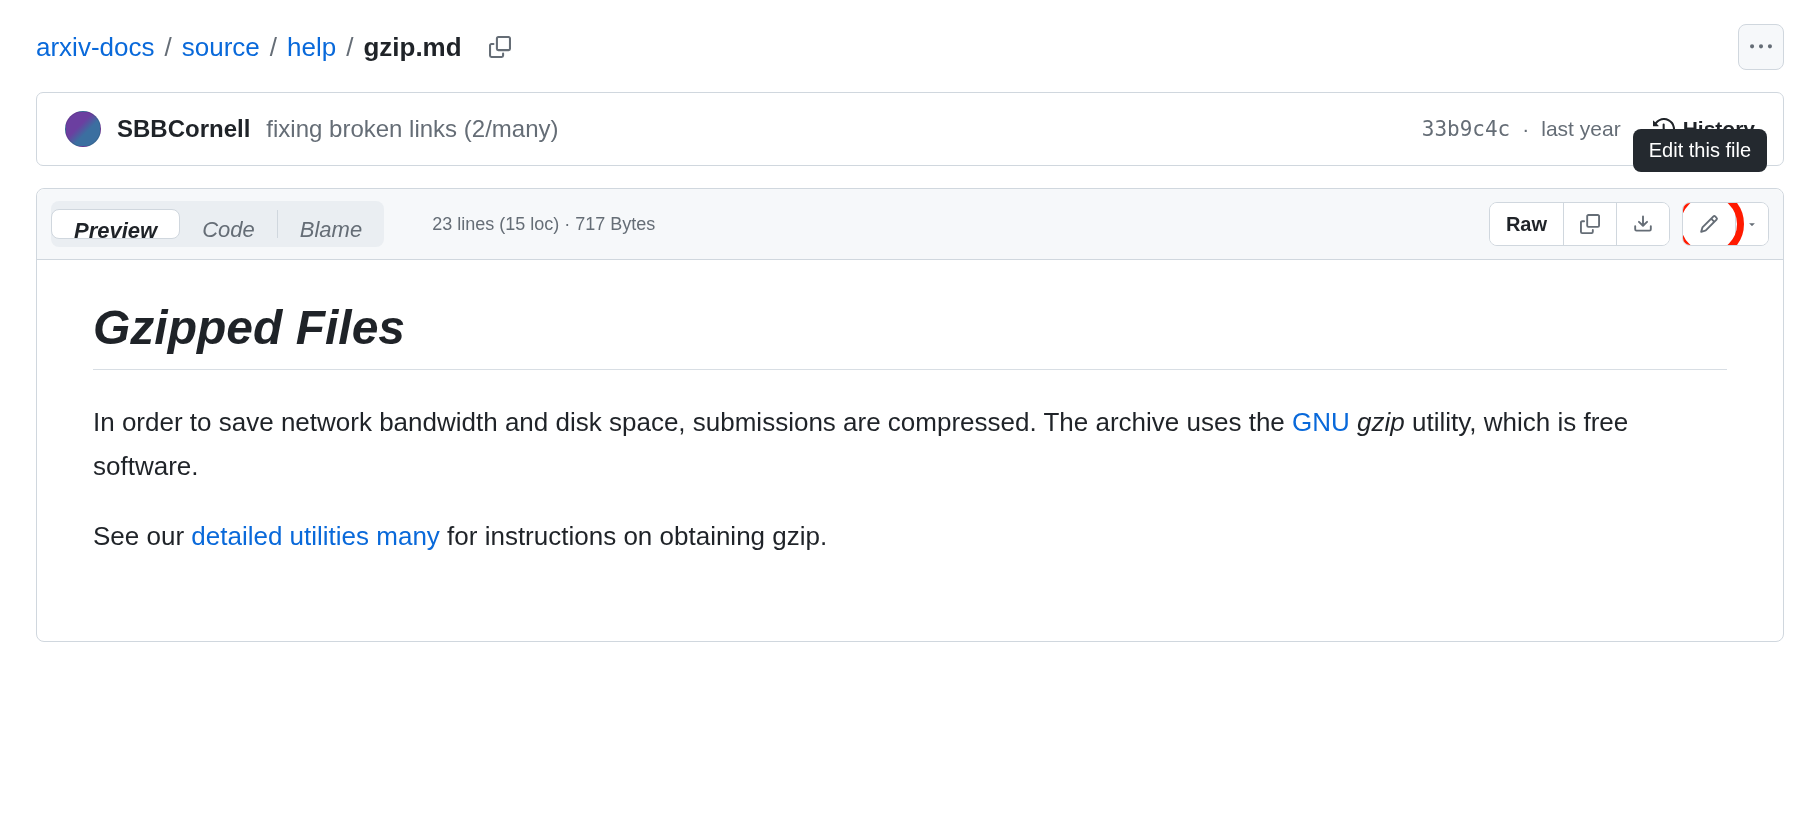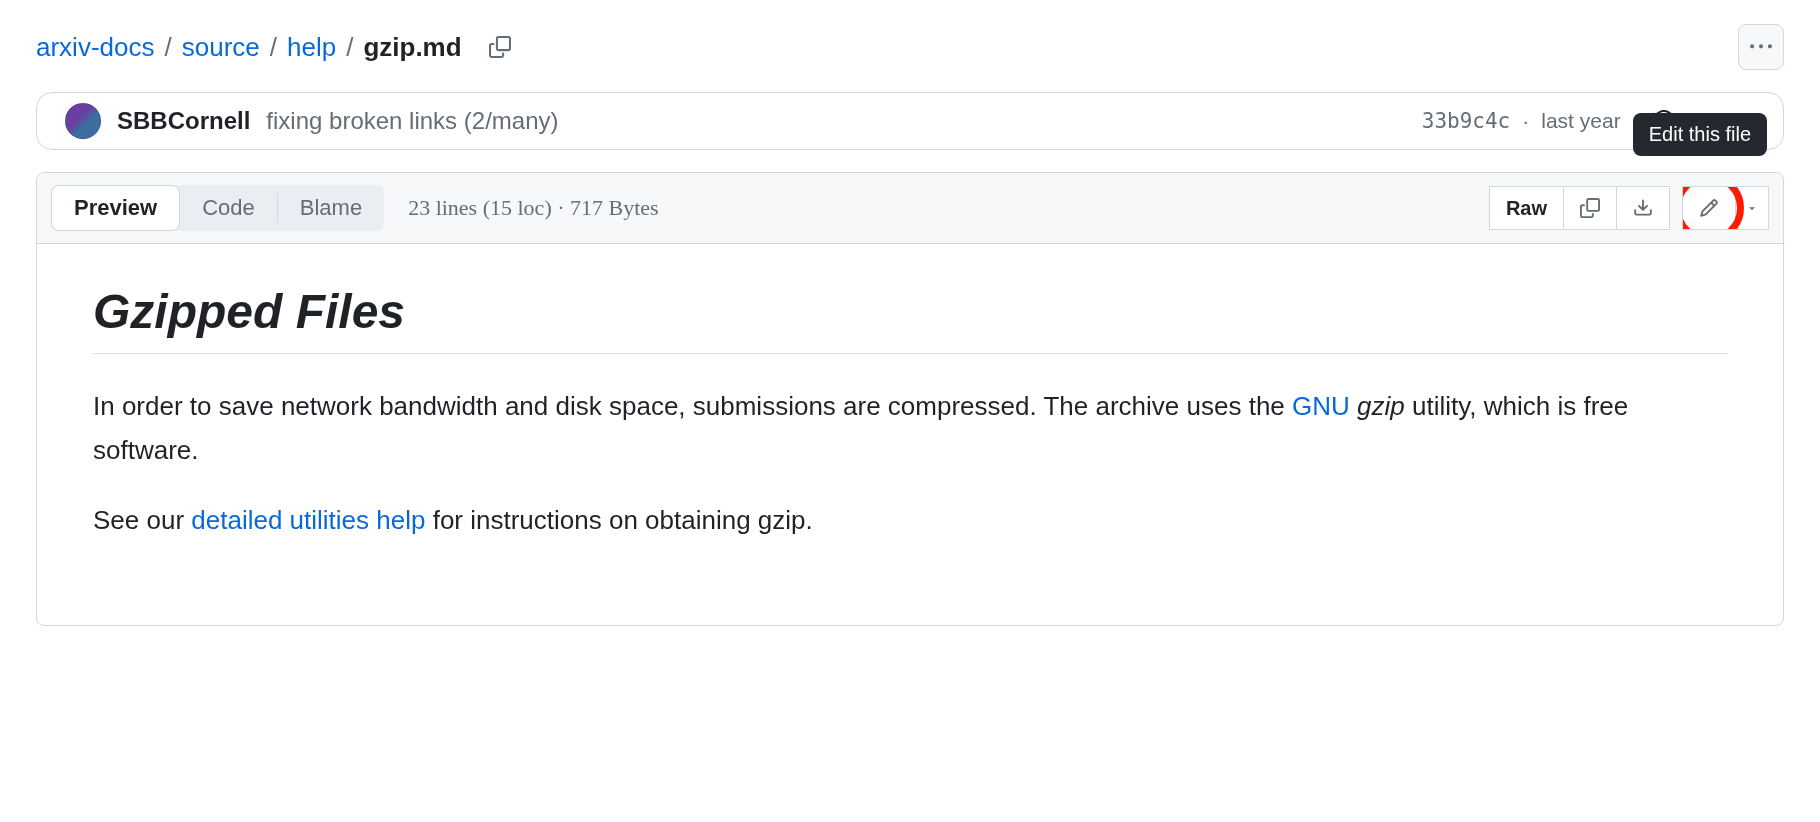--- a/index.html
+++ b/index.html
@@ -43,22 +43,22 @@
     background: #f6f8fa;
     display: inline-flex;
     align-items: center;
     justify-content: center;
     color: #656d76;
     cursor: pointer;
   }
 
   .commit-card {
     border: 1px solid #d0d7de;
-    border-radius: 16px;
-    padding: 10px 28px;
+    border-radius: 7px;
+    padding: 18px 28px;
     display: flex;
     align-items: center;
     justify-content: space-between;
     margin-bottom: 22px;
   }
   .commit-left {
     display: flex;
     align-items: center;
     gap: 16px;
     font-size: 24px;
@@ -117,46 +117,48 @@
     align-items: center;
     height: 46px;
   }
   .seg button {
     border: none;
     background: transparent;
     font-size: 22px;
     padding: 8px 22px;
     color: #656d76;
     cursor: pointer;
-    height: 46px;
-    border-radius: 8px;
+    height: 30px;
+    border-radius: 8px;
+    font-style: italic;
   }
   .seg .divider {
     width: 1px; height: 28px; background: #d0d7de;
   }
   .seg button.active {
     background: #fff;
     border: 1px solid #d0d7de;
     color: #1f2328;
     font-weight: 600;
   }
   .file-meta {
-    font-family: Liberation Serif, serif;
-    font-size: 22px;
-    color: #656d76;
+    font-family: Liberation Sans, sans-serif;
+    font-size: 18px;
+    color: #656d76;
+    margin-left: 24px;
   }
   .toolbar-right {
     display: flex;
     align-items: flex-end;
     gap: 0;
   }
   .btn-group {
     display: inline-flex;
     border: 1px solid #d0d7de;
-    border-radius: 0;
+    border-radius: 8px;
     overflow: hidden;
     background: #fff;
     align-items: stretch;
     height: 44px;
   }
   .btn-group > * {
     display: inline-flex;
     align-items: center;
     justify-content: center;
     padding: 0 16px;
@@ -317,16 +319,16 @@
       </div>
     </div>
   </div>
 
   <div class="file-content">
     <h1>Gzipped Files</h1>
     <p>
       <span>In order to save network bandwidth and disk space, submissions are compressed. The archive uses the </span><a href="#">GNU</a><span> </span><em>gzip</em><span> utility, which is free software.</span>
     </p>
     <p>
-      <span>See our </span><a href="#">detailed utilities help</a><span> for instructions on obtaining gzip.</span>
+      <span>See our </span><a href="#">detailed utilities many</a><span> for instructions on obtaining gzip.</span>
     </p>
   </div>
 </div>
 
 </body></html>

